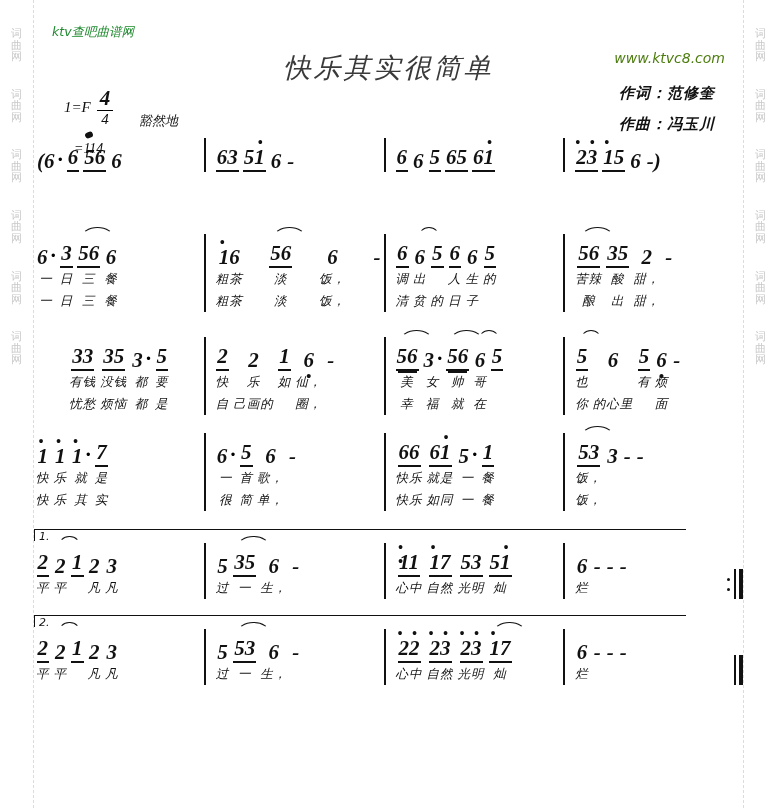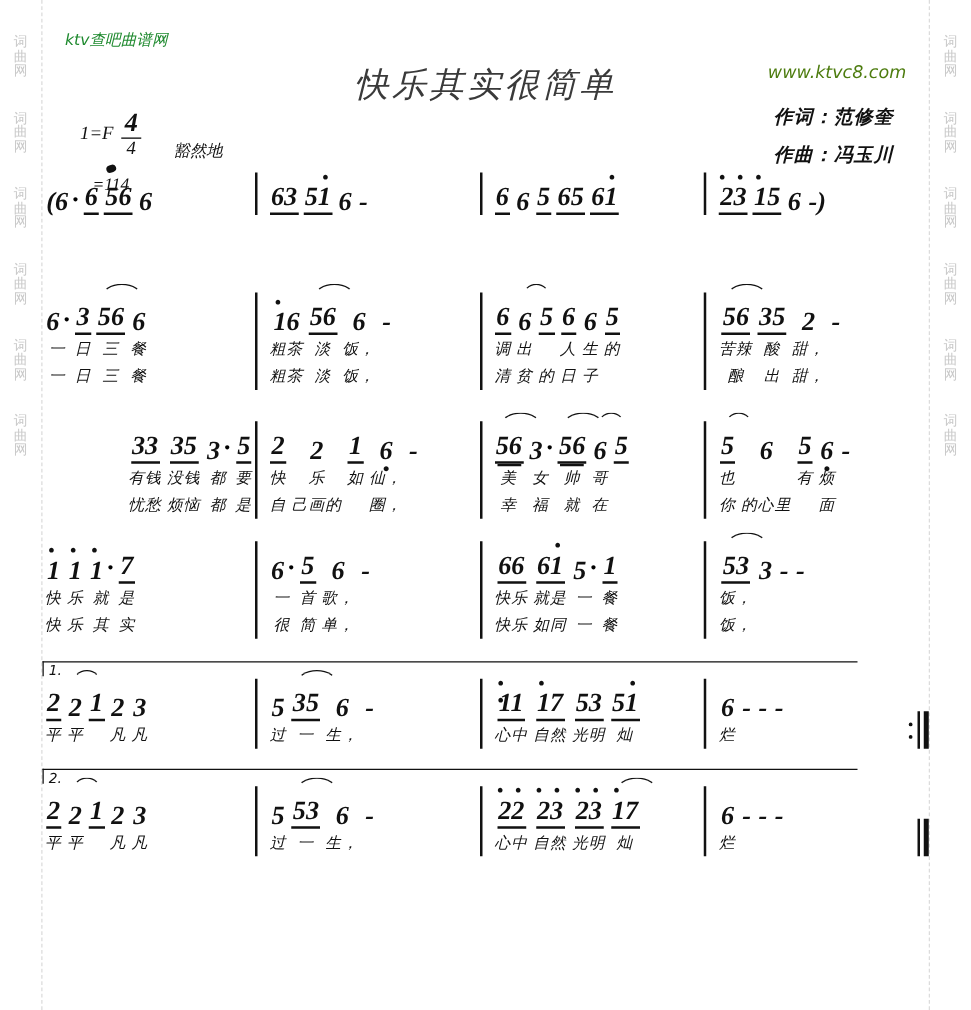--- a/index.html
+++ b/index.html
@@ -366,21 +366,21 @@
               <div class="lyr l2">三</div>
             </div>
             <div class="notecell">
               <div class="noterow">
                 <span class="num">6</span>
               </div>
               <div class="lyr">餐</div>
               <div class="lyr l2">餐</div>
             </div>
           </div>
-          <div class="measure" style="flex: 1 1 0%; justify-content: flex-start;">
+          <div class="measure" style="flex: 1 1 0%; justify-content: space-between;">
             <div class="notecell">
               <div class="noterow">
                 <span class="num">16<span style="position: absolute; top: -11px; font-size: 14px; line-height: 1; left: 2px;">•</span></span>
               </div>
               <div class="lyr">粗茶</div>
               <div class="lyr l2">粗茶</div>
             </div>
             <div class="notecell">
               <div class="noterow">
                 <span class="num beam1">56</span>
@@ -477,21 +477,21 @@
                 <span class="num">-</span>
               </div>
               <div class="lyr"></div>
               <div class="lyr l2"></div>
             </div>
           </div>
         </div>
       </div>
       <div class="system" style="height: 96px;">
         <div class="measures">
-          <div class="measure" style="flex: 1 1 0%; justify-content: flex-end;">
+          <div class="measure" style="flex: 1 1 0%; justify-content: center;">
             <div class="notecell">
               <div class="noterow">
                 <span class="num beam1">33</span>
               </div>
               <div class="lyr">有钱</div>
               <div class="lyr l2">忧愁</div>
             </div>
             <div class="notecell">
               <div class="noterow">
                 <span class="num beam1">35</span>

